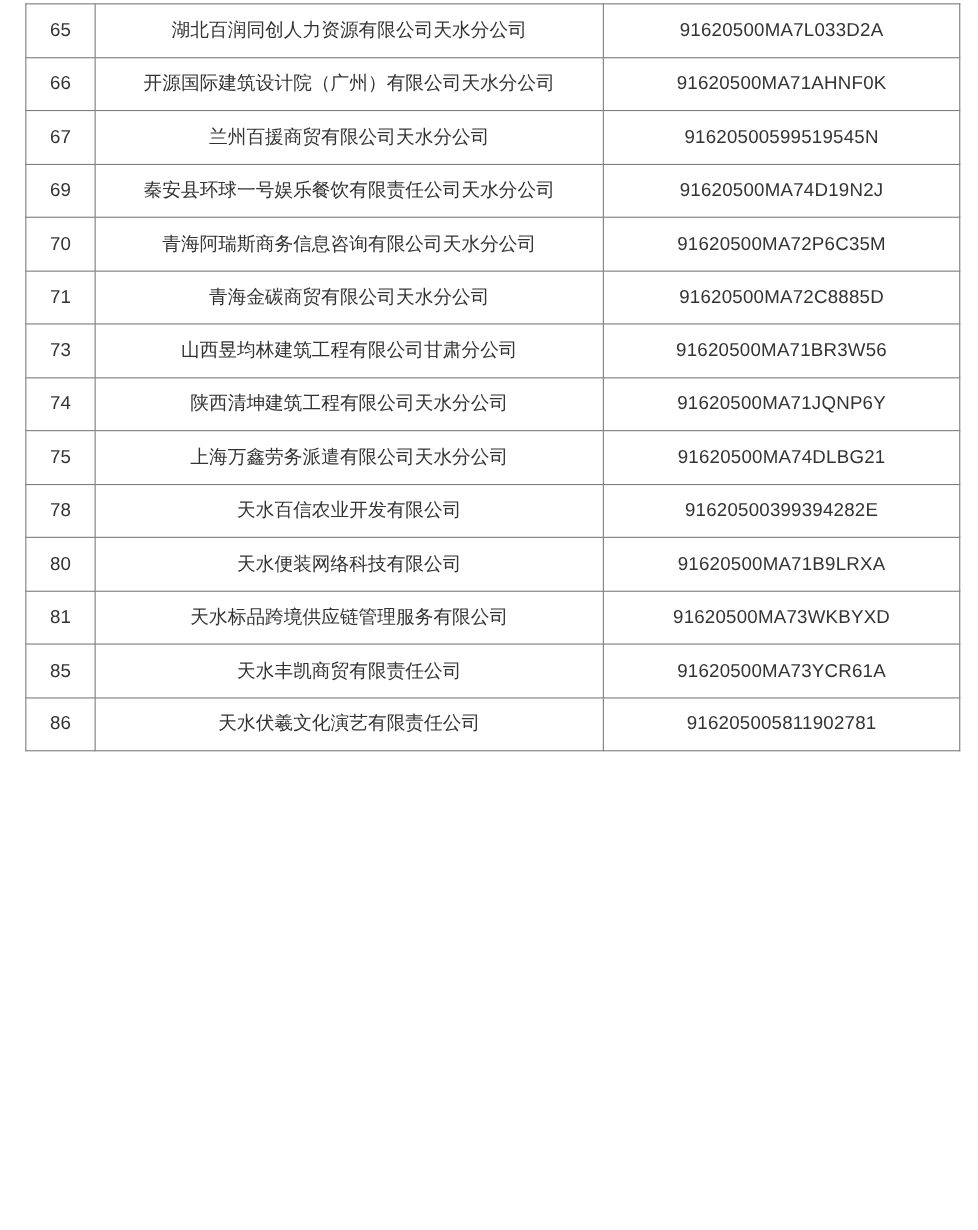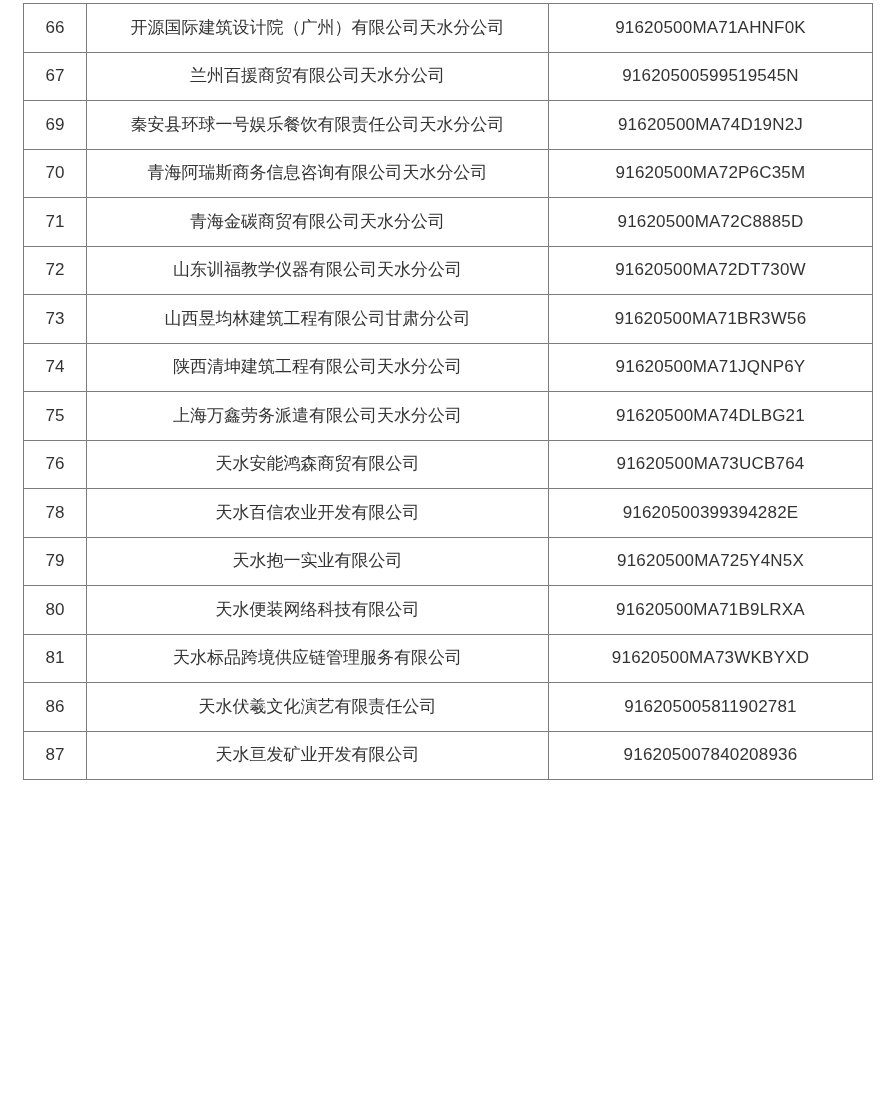--- a/index.html
+++ b/index.html
@@ -44,20 +44,25 @@
 </head>
 <body>
 
 <table class="registry-table">
   <colgroup>
     <col class="c-index">
     <col class="c-name">
     <col class="c-code">
   </colgroup>
   <tbody>
+  <tr>
+    <td class="index-cell">65</td>
+    <td class="name-cell">湖北百润同创人力资源有限公司天水分公司</td>
+    <td class="code-cell">91620500MA7L033D2A</td>
+  </tr>
 
   <tr>
     <td class="index-cell">66</td>
     <td class="name-cell">开源国际建筑设计院（广州）有限公司天水分公司</td>
     <td class="code-cell">91620500MA71AHNF0K</td>
   </tr>
 
   <tr>
     <td class="index-cell">67</td>
     <td class="name-cell">兰州百援商贸有限公司天水分公司</td>
@@ -76,84 +81,69 @@
     <td class="name-cell">青海阿瑞斯商务信息咨询有限公司天水分公司</td>
     <td class="code-cell">91620500MA72P6C35M</td>
   </tr>
 
   <tr>
     <td class="index-cell">71</td>
     <td class="name-cell">青海金碳商贸有限公司天水分公司</td>
     <td class="code-cell">91620500MA72C8885D</td>
   </tr>
 
-  <tr>
-    <td class="index-cell">72</td>
-    <td class="name-cell">山东训福教学仪器有限公司天水分公司</td>
-    <td class="code-cell">91620500MA72DT730W</td>
-  </tr>
 
   <tr>
     <td class="index-cell">73</td>
     <td class="name-cell">山西昱均林建筑工程有限公司甘肃分公司</td>
     <td class="code-cell">91620500MA71BR3W56</td>
   </tr>
 
   <tr>
     <td class="index-cell">74</td>
     <td class="name-cell">陕西清坤建筑工程有限公司天水分公司</td>
     <td class="code-cell">91620500MA71JQNP6Y</td>
   </tr>
 
   <tr>
     <td class="index-cell">75</td>
     <td class="name-cell">上海万鑫劳务派遣有限公司天水分公司</td>
     <td class="code-cell">91620500MA74DLBG21</td>
   </tr>
 
-  <tr>
-    <td class="index-cell">76</td>
-    <td class="name-cell">天水安能鸿森商贸有限公司</td>
-    <td class="code-cell">91620500MA73UCB764</td>
-  </tr>
 
 
   <tr>
     <td class="index-cell">78</td>
     <td class="name-cell">天水百信农业开发有限公司</td>
     <td class="code-cell">91620500399394282E</td>
   </tr>
 
-  <tr>
-    <td class="index-cell">79</td>
-    <td class="name-cell">天水抱一实业有限公司</td>
-    <td class="code-cell">91620500MA725Y4N5X</td>
-  </tr>
 
   <tr>
     <td class="index-cell">80</td>
     <td class="name-cell">天水便装网络科技有限公司</td>
     <td class="code-cell">91620500MA71B9LRXA</td>
   </tr>
 
   <tr>
     <td class="index-cell">81</td>
     <td class="name-cell">天水标品跨境供应链管理服务有限公司</td>
     <td class="code-cell">91620500MA73WKBYXD</td>
   </tr>
 
 
 
 
+  <tr>
+    <td class="index-cell">85</td>
+    <td class="name-cell">天水丰凯商贸有限责任公司</td>
+    <td class="code-cell">91620500MA73YCR61A</td>
+  </tr>
 
   <tr>
     <td class="index-cell">86</td>
     <td class="name-cell">天水伏羲文化演艺有限责任公司</td>
     <td class="code-cell">916205005811902781</td>
   </tr>
 
-  <tr>
-    <td class="index-cell">87</td>
-    <td class="name-cell">天水亘发矿业开发有限公司</td>
-    <td class="code-cell">916205007840208936</td>
-  </tr>
 </tbody>
 </table>
 
 </body></html>

